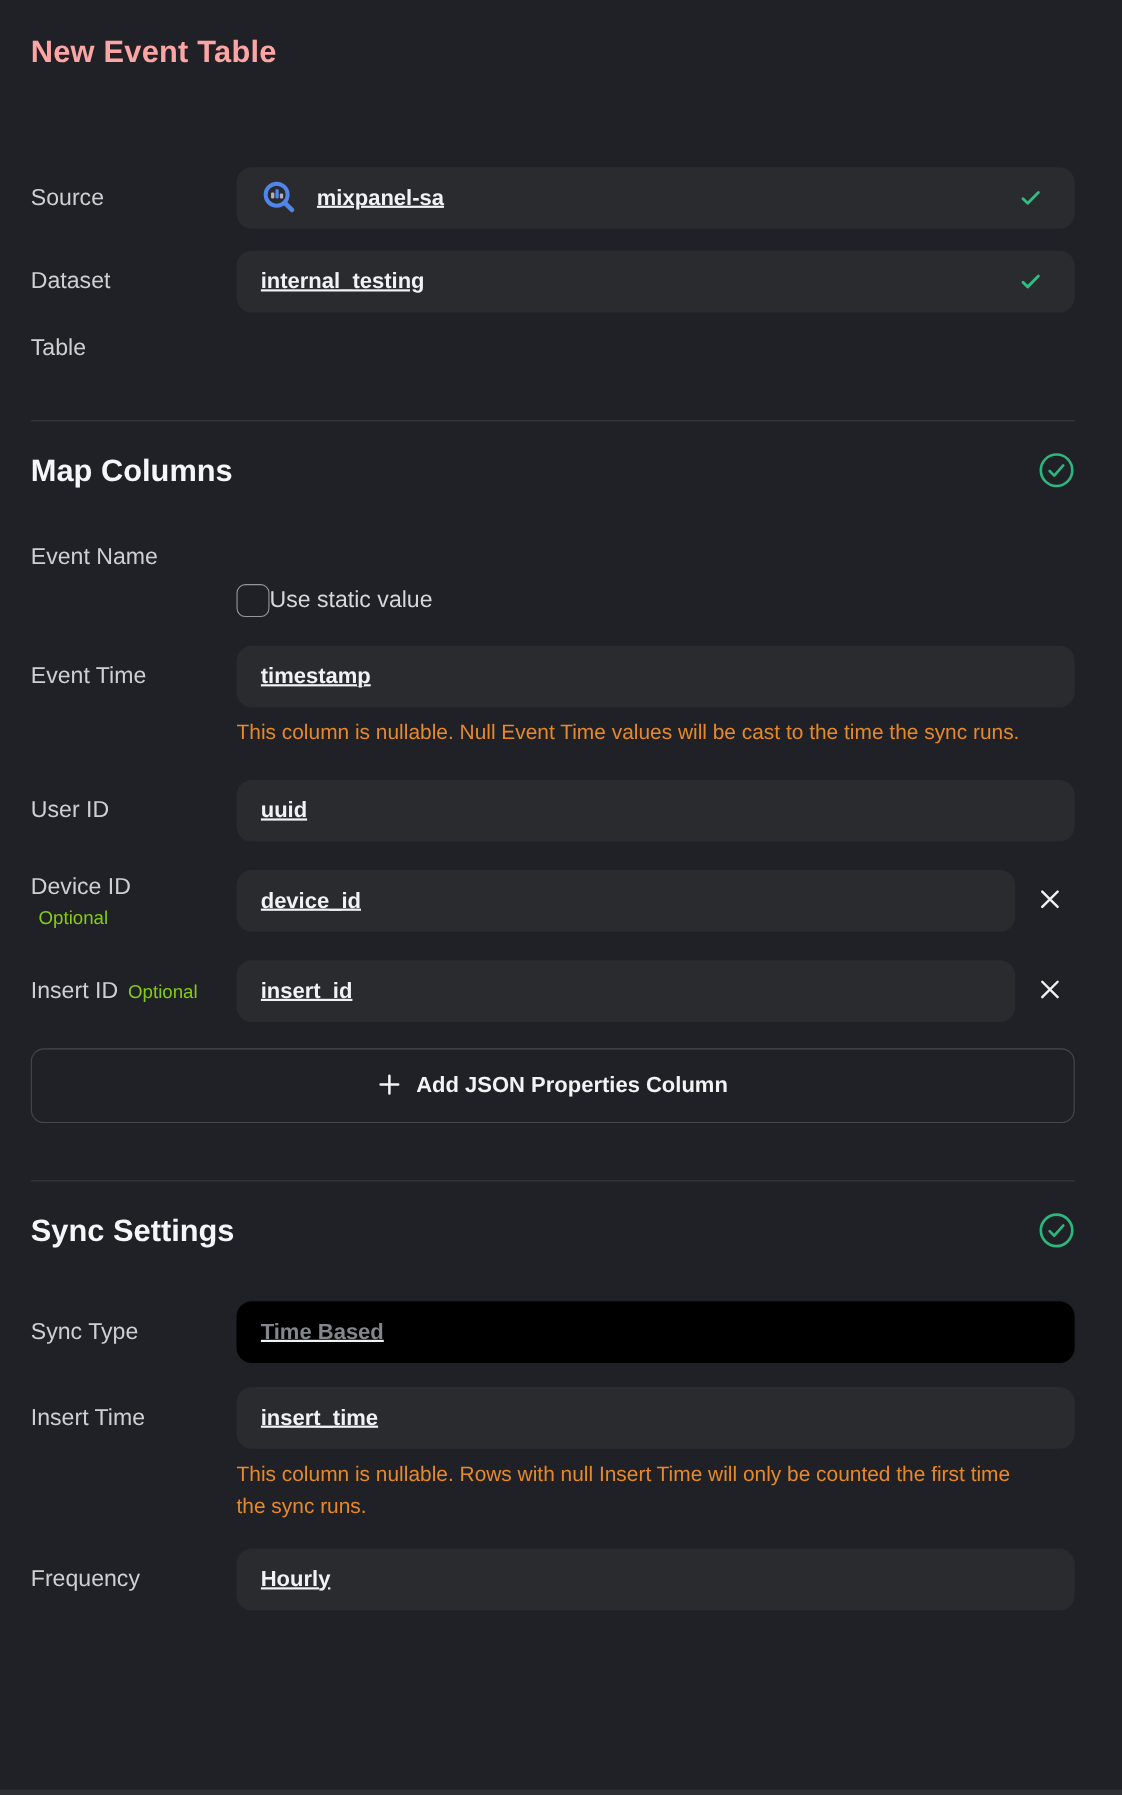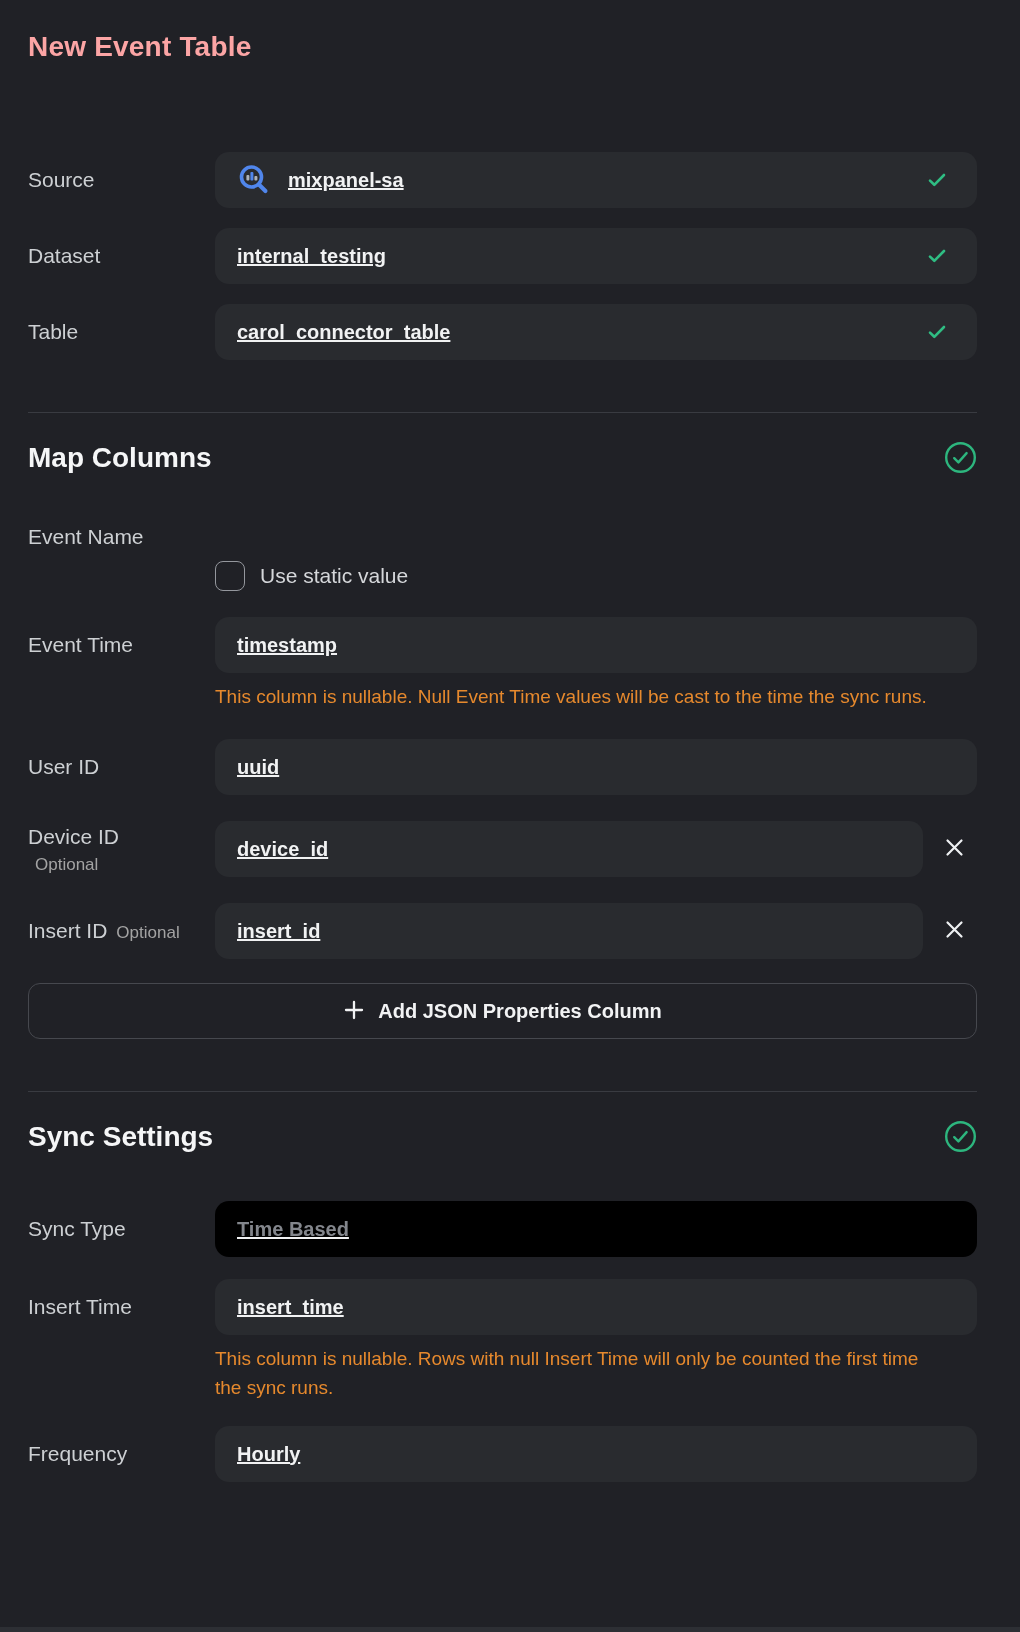--- a/index.html
+++ b/index.html
@@ -18,21 +18,21 @@
     line-height:34px;
   }
 
   
   .row { display:flex; align-items:center; }
   .label-col { width:187px; flex:0 0 187px; }
   .label {
     font-size:21px; color:#cdd0d3; line-height:26px;
   }
   .optional {
-    font-size:17px; color:#a3a3a3;
+    font-size:17px; color:#84cc16;
   }
   .label-stack .optional { display:block; margin-top:5px; margin-left:7px; }
   .label-inline { display:flex; align-items:baseline; gap:9px; flex-wrap:wrap; }
 
   .field {
     flex:1; height:56px; background:#292b2f; border-radius:14px;
     display:flex; align-items:center; padding:0 20px 0 22px;
     cursor:pointer;
     text-decoration:underline;
   }
@@ -61,21 +61,21 @@
 
   .mt-50 { margin-top:50px; }
   .mt-48 { margin-top:48px; }
   .mt-26 { margin-top:26px; }
   .mt-28 { margin-top:28px; }
   .mt-24 { margin-top:24px; }
   .mt-22 { margin-top:22px; }
 
   .checkbox-row {
     margin-top:11px; margin-left:187px;
-    display:flex; align-items:center; gap:15px;
+    display:flex; align-items:center; gap:0;
   }
   .checkbox {
     width:30px; height:30px; border:1.5px solid #94979d; border-radius:8px;
     background:transparent; cursor:pointer; flex:0 0 30px;
   }
   .checkbox-label { font-size:21px; color:#d5d7da; cursor:pointer; }
 
   .warning {
     margin-top:9px; margin-left:187px; max-width:718px;
     font-size:19px; line-height:29px; color:#e6892d;
@@ -83,21 +83,21 @@
 
   .removable { flex:1; display:flex; align-items:center; }
   .removable .field { flex:1; }
   .remove-btn {
     width:46px; height:46px; flex:0 0 46px; margin-left:8px;
     display:flex; align-items:center; justify-content:center;
     background:transparent; border:none; cursor:pointer; border-radius:8px;
   }
 
   .add-btn {
-    margin-top:24px; width:100%; height:56px;
+    margin-top:24px; width:100%; height:68px;
     background:transparent; border:1px solid #46484e; border-radius:12px;
     display:flex; align-items:center; justify-content:center; gap:13px;
     cursor:pointer;
   }
   .add-btn .add-label { font-size:20px; font-weight:700; color:#f2f3f4; }
 
   .bottom-strip {
     position:absolute; left:0; bottom:0; width:100%; height:5px;
     background:#2d2f34;
   }
@@ -145,28 +145,20 @@
               <path d="M5 12.6l4.3 4.2L19 7" fill="none" stroke="#2fbd83" stroke-width="2.6" stroke-linecap="round" stroke-linejoin="round"></path>
             </svg>
         </span>
       </div>
     </div>
 
     <div class="row">
       <div class="label-col">
         <span class="label">Table</span>
       </div>
-      <div class="field">
-        <span class="value">carol_connector_table</span>
-        <span class="check">
-          <svg width="24" height="24" viewBox="0 0 24 24">
-              <path d="M5 12.6l4.3 4.2L19 7" fill="none" stroke="#2fbd83" stroke-width="2.6" stroke-linecap="round" stroke-linejoin="round"></path>
-            </svg>
-        </span>
-      </div>
     </div>
   </div>
 
   <hr class="divider divider-1">
 
   <div class="section-header">
     <h2>Map Columns</h2>
     <span class="section-status">
       <svg width="33" height="33" viewBox="0 0 33 33">
         <circle cx="16.5" cy="16.5" r="14.3" fill="none" stroke="#2db67e" stroke-width="2.4"></circle>

